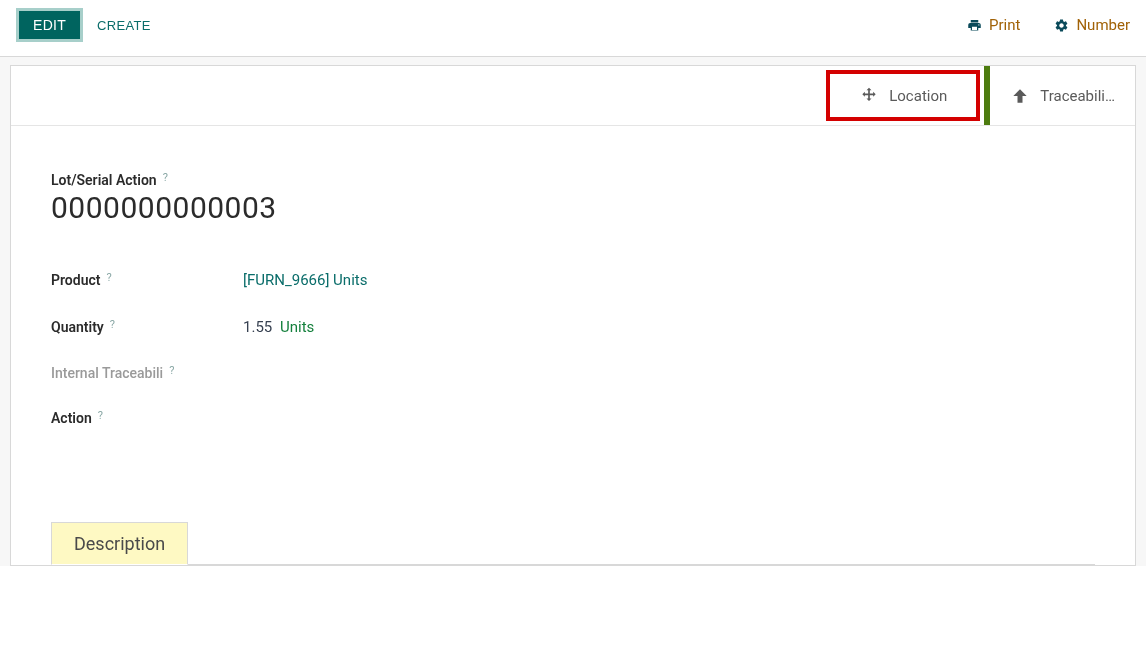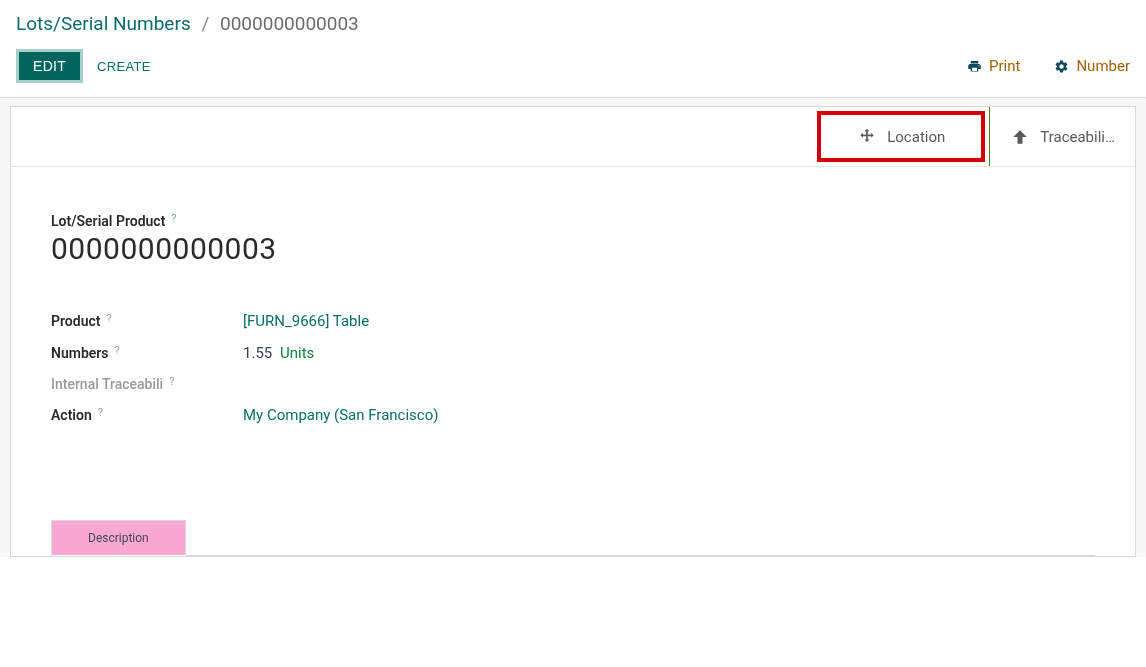--- a/index.html
+++ b/index.html
@@ -82,26 +82,26 @@
   .stat-button {
     display: flex;
     align-items: center;
     gap: 10px;
     padding: 0 20px;
     cursor: pointer;
     color: #5a5a5a;
     font-size: 15px;
     height: 100%;
   }
-  .stat-button.bordered { border-left: 1px solid #4d7c0f; }
+  .stat-button.bordered { border-left: 6px solid #4d7c0f; }
   .stat-button svg { width: 20px; height: 20px; fill: #5a5a5a; flex-shrink: 0; }
   .stat-button.truncate span { white-space: nowrap; overflow: hidden; text-overflow: ellipsis; max-width: 88px; }
   .highlight-box {
     border: 4px solid #d40000;
-    padding: 2px 16px;
+    padding: 2px 9px;
     margin: 4px 4px 4px 0;
   }
   .sheet-body {
     padding: 46px 40px 0 40px;
   }
   .title-group { margin-bottom: 46px; }
   .small-label {
     font-size: 14px;
     font-weight: 600;
     color: #2b2b2b;
@@ -117,51 +117,46 @@
     margin-left: 2px;
     position: relative;
     top: -1px;
   }
   .title-value {
     font-size: 30px;
     color: #2b2b2b;
     letter-spacing: 0.5px;
     margin-top: 2px;
   }
-  .field-table { display: flex; flex-direction: column; gap: 14px; text-align: right; }
+  .field-table { display: flex; flex-direction: column; gap: 29px; text-align: right; }
   .field-row { display: flex; align-items: center; }
   .field-label { width: 192px; flex-shrink: 0; }
   .field-value { color: #374151; font-size: 15px; }
   .field-value.link { color: #0a6d6a; cursor: pointer; }
   .units { color: #15803d; margin-left: 4px; }
   .tabs {
     margin-top: 96px;
     display: flex;
     border-bottom: 1px solid #d8d8d8;
   }
   .tab {
     border: 1px solid #d8d8d8;
     border-bottom: 1px solid #fff;
-    padding: 10px 36px;
-    font-size: 12px;
+    padding: 10px 22px;
+    font-size: 18px;
     color: #4a4a4a;
     margin-bottom: -1px;
     cursor: pointer;
-    background: #f9a8d4;
+    background: #fef9c3;
   }
 </style>
 </head>
 <body>
 
 <div class="control-panel">
-  <div class="breadcrumb">
-    <span class="breadcrumb-link">Lots/Serial Numbers</span>
-    <span class="breadcrumb-sep">/</span>
-    <span class="breadcrumb-current">0000000000003</span>
-  </div>
   <div class="cp-row">
     <div class="cp-left">
       <button class="btn-edit">EDIT</button>
       <button class="btn-create">CREATE</button>
     </div>
     <div class="cp-right">
       <div class="cp-action">
         <svg viewBox="0 0 24 24">
             <path d="M19 8H5c-1.66 0-3 1.34-3 3v5h4v4h12v-4h4v-5c0-1.66-1.34-3-3-3zm-3 11H8v-5h8v5zm3-7c-.55 0-1-.45-1-1s.45-1 1-1 1 .45 1 1-.45 1-1 1zm-1-9H6v4h12V3z"></path>
           </svg>
@@ -194,38 +189,38 @@
             <path d="M12 4l8 8h-5v8h-6v-8H4l8-8z"></path>
           </svg>
         <span>Traceabili…</span>
       </div>
     </div>
 
     <div class="sheet-body">
 
       <div class="title-group">
         <div class="small-label">
-          <span>Lot/Serial Product</span>
+          <span>Lot/Serial Action</span>
           <span class="help-q">?</span>
         </div>
         <div class="title-value">0000000000003</div>
       </div>
 
       <div class="field-table">
         <div class="field-row">
           <div class="field-label small-label">
             <span>Product</span>
             <span class="help-q">?</span>
           </div>
-          <div class="field-value link">[FURN_9666] Table</div>
+          <div class="field-value link">[FURN_9666] Units</div>
         </div>
 
         <div class="field-row">
           <div class="field-label small-label">
-            <span>Numbers</span>
+            <span>Quantity</span>
             <span class="help-q">?</span>
           </div>
           <div class="field-value">
             <span>1.55</span>
             <span class="units">Units</span>
           </div>
         </div>
 
         <div class="field-row">
           <div class="field-label small-label muted">
@@ -233,21 +228,20 @@
             <span class="help-q">?</span>
           </div>
           <div class="field-value"></div>
         </div>
 
         <div class="field-row">
           <div class="field-label small-label">
             <span>Action</span>
             <span class="help-q">?</span>
           </div>
-          <div class="field-value link">My Company (San Francisco)</div>
         </div>
       </div>
 
       <div class="tabs">
         <div class="tab">Description</div>
       </div>
 
     </div>
   </div>
 </div>

